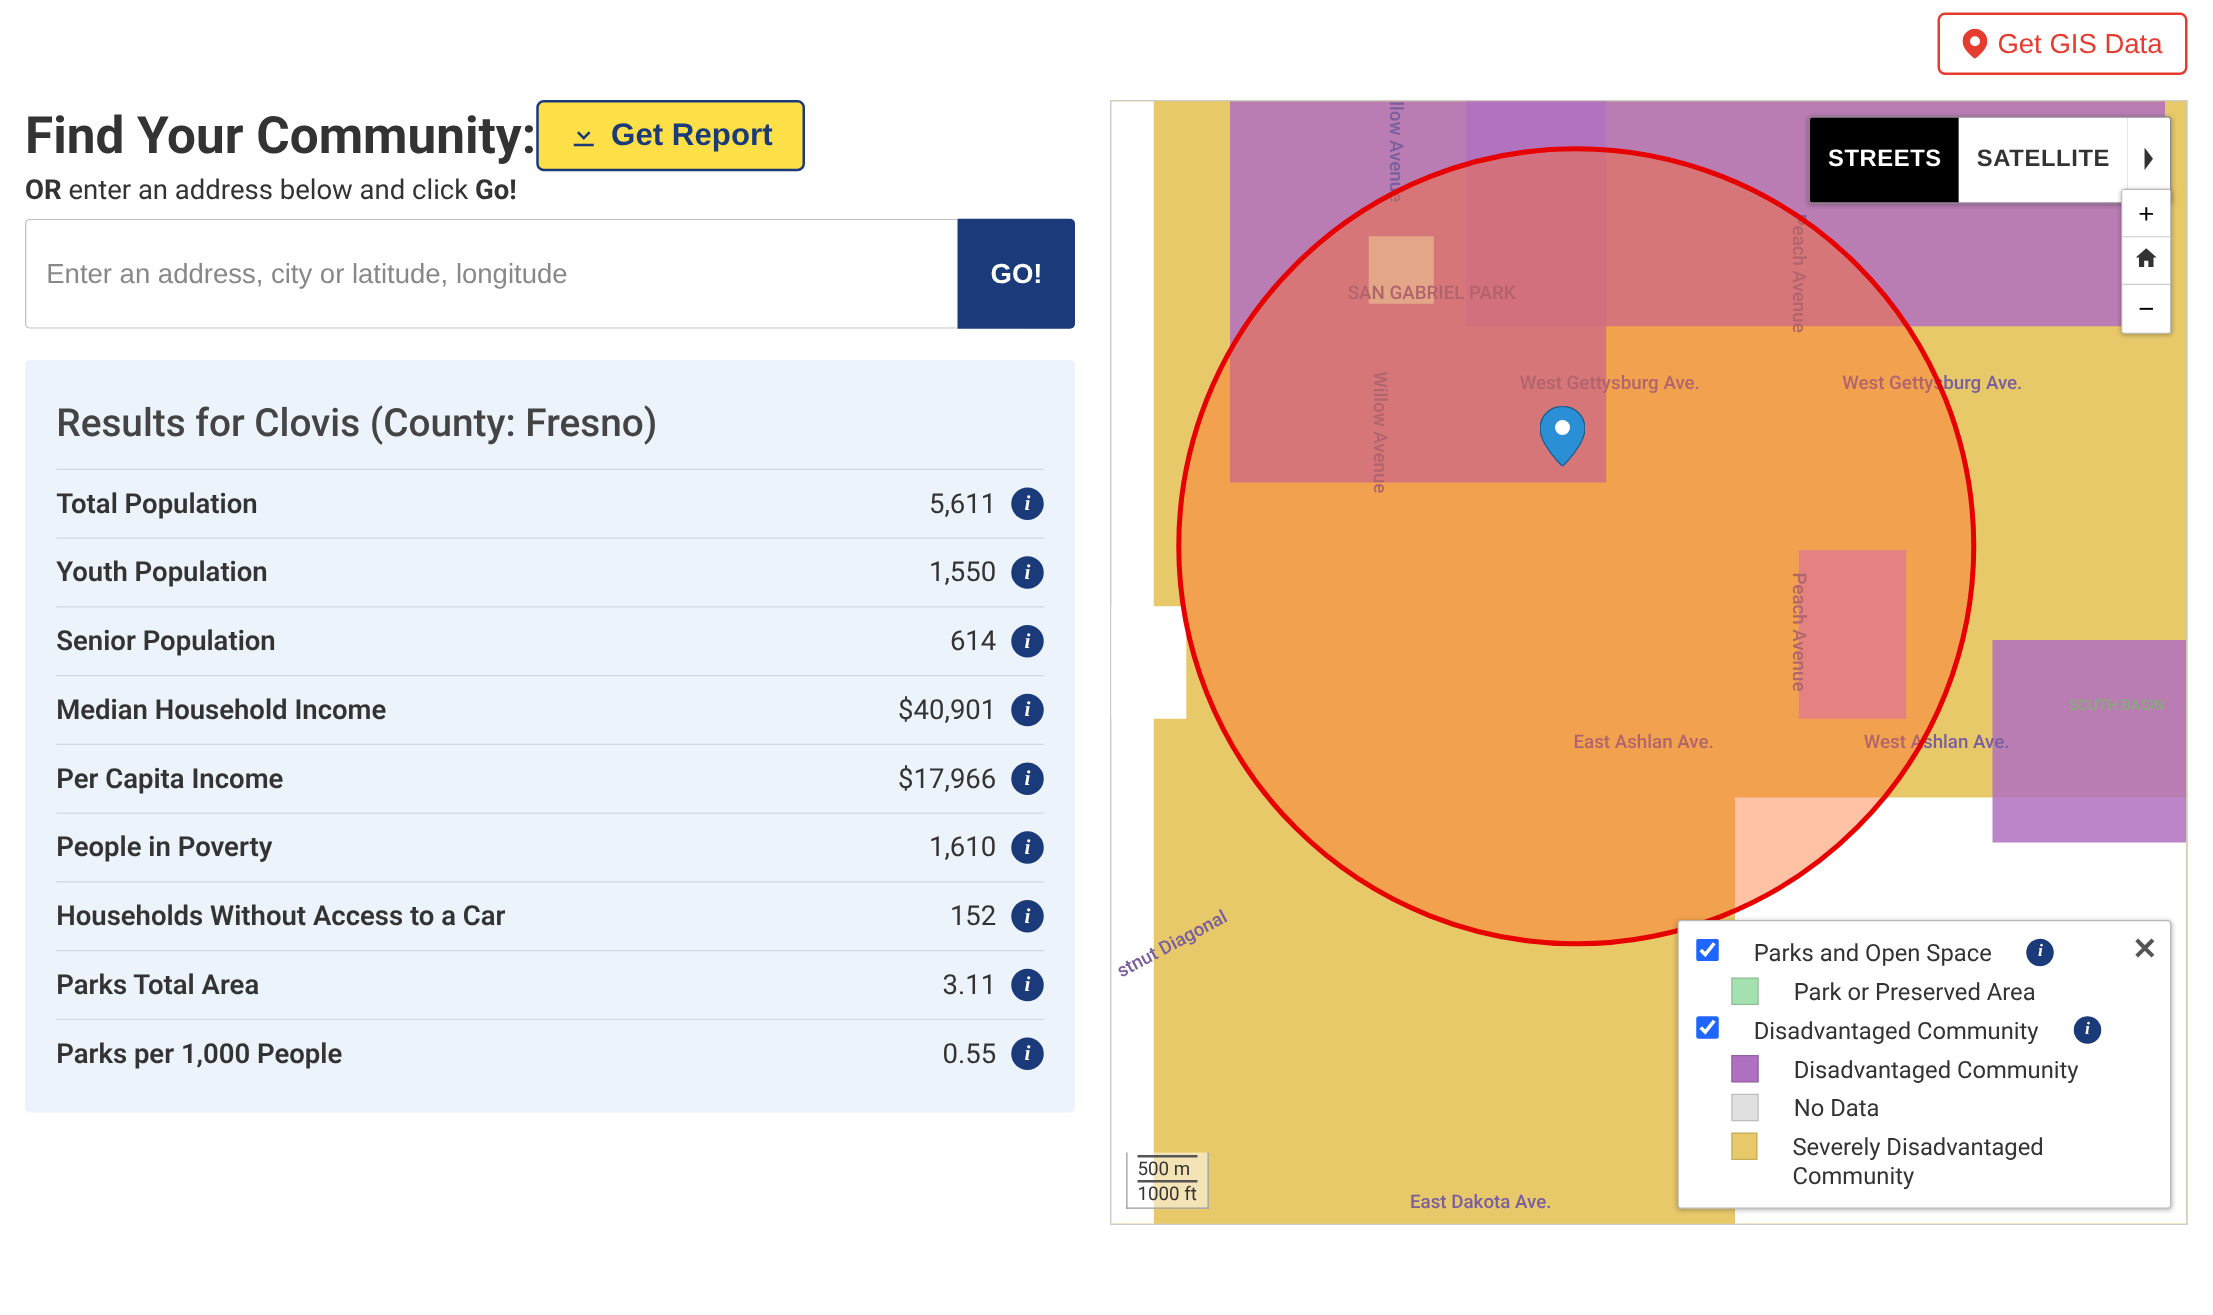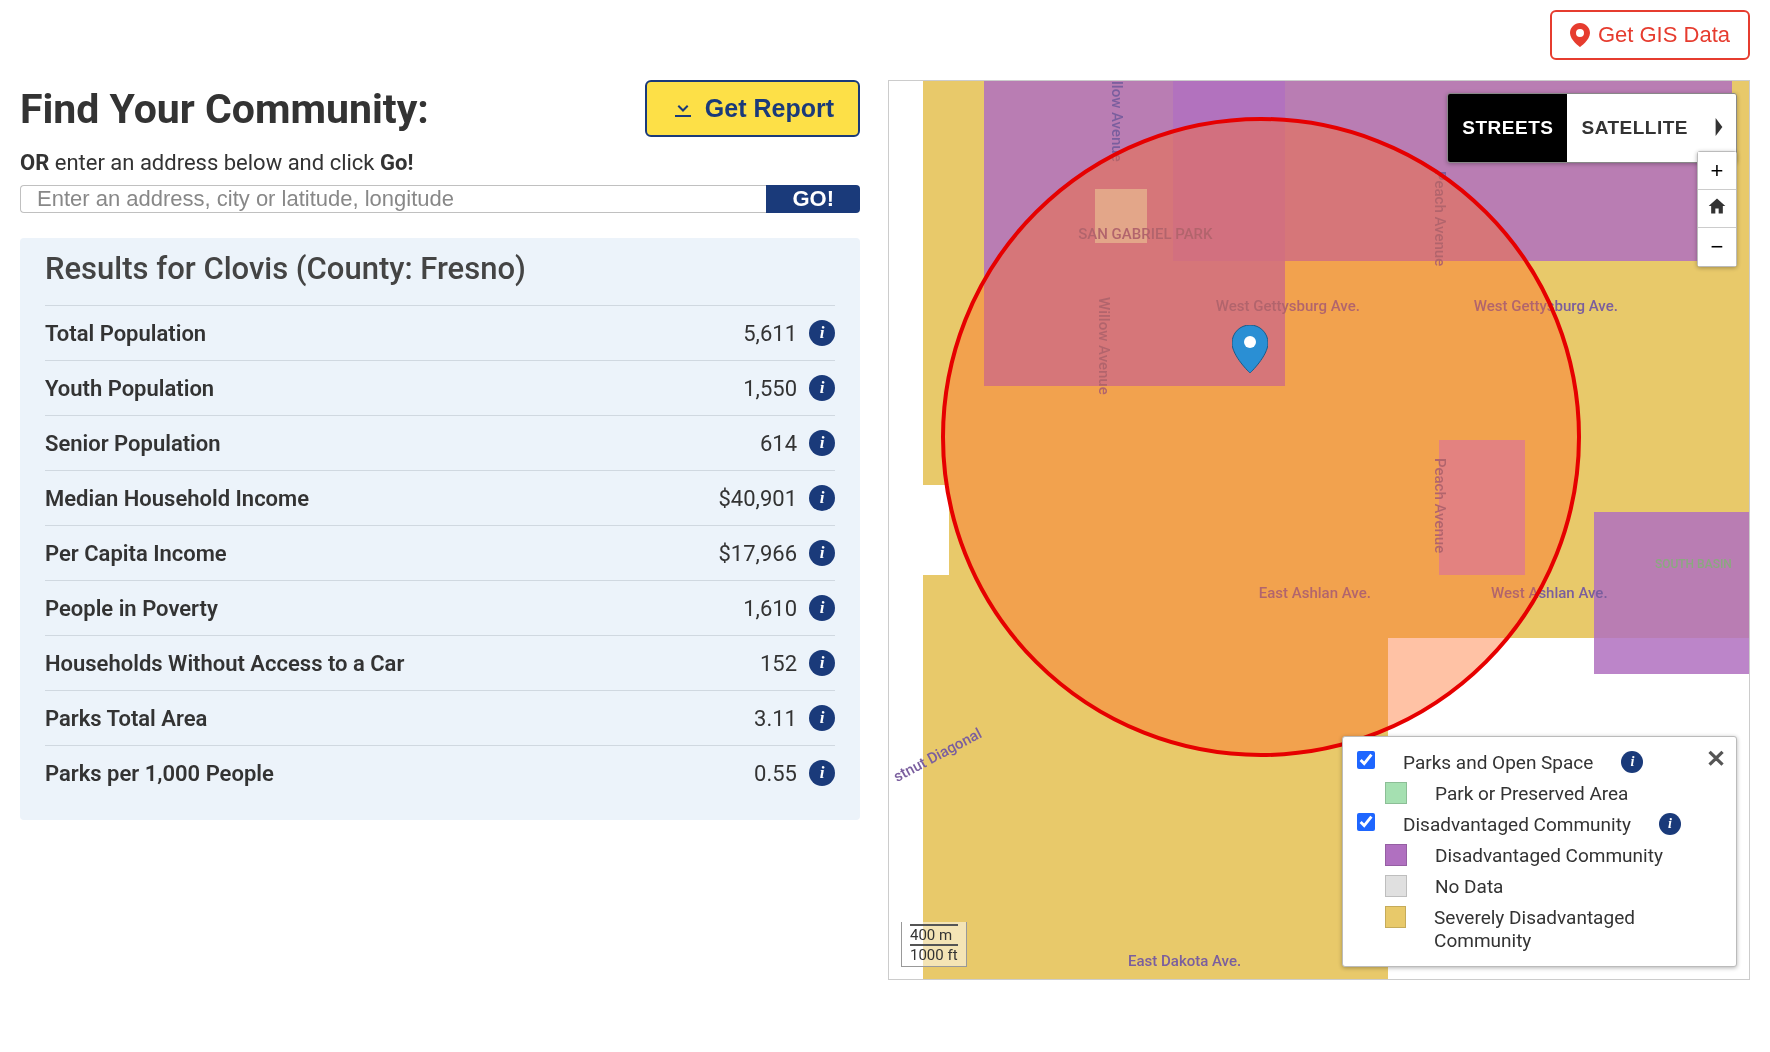--- a/index.html
+++ b/index.html
@@ -10,46 +10,46 @@
   width: 1770px;
 }
 .top-bar { display: flex; justify-content: flex-end; margin-bottom: 20px; }
 .gis-btn {
   border: 2px solid #e63c2f; color: #e63c2f; background: #fff;
   padding: 10px 18px; border-radius: 6px; font-size: 22px; font-weight: 500;
   display: inline-flex; align-items: center; gap: 8px; cursor: pointer;
 }
 .main-area { display: flex; gap: 28px; align-items: flex-start; }
 .left-col { width: 840px; flex-shrink: 0; }
-.heading-row { display: flex; justify-content: space-between; align-items: center; margin-bottom: 13px; }
+.heading-row { display: flex; align-items: center; margin-bottom: 3px; }
 .title { font-weight: 700; font-size: 41px; color: #333; }
 .report-btn {
   border: 2px solid #1a3a7a; color: #1a3a7a; background: #fde047;
   padding: 12px 24px; border-radius: 6px; font-size: 25px; font-weight: 600;
   display: inline-flex; align-items: center; gap: 10px; cursor: pointer;
 }
 .pin-row { display: flex; gap: 18px; align-items: flex-start; margin-bottom: 22px; }
 .pin-btn {
   width: 68px; height: 68px; background: #ff4b1f; border: none; border-radius: 6px;
   display: flex; align-items: center; justify-content: center; cursor: pointer; flex-shrink: 0;
 }
 .pin-text1 { font-size: 23px; color: #333; margin-bottom: 2px; }
 .pin-text2 { font-size: 19px; color: #555; }
 .or-label { font-size: 22px; color: #333; margin-bottom: 10px; }
 .search-row { display: flex; margin-bottom: 25px; }
 .search-input {
   flex: 1; border: 1px solid #c0c0c0; border-right: none; border-radius: 4px 0 0 4px;
-  padding: 0 16px; font-size: 22px; color: #333;
+  padding: 30px 16px; font-size: 22px; color: #333;
 }
 .search-input::placeholder { color: #888; }
 .go-btn {
   background: #1a3a7a; color: #fff; border: none; padding: 0 26px;
   font-size: 22px; font-weight: 600; border-radius: 0 4px 4px 0; cursor: pointer;
 }
-.results-box { background: #ecf3fa; border-radius: 4px; padding: 12px 25px 20px; }
+.results-box { background: #ecf3fa; border-radius: 4px; padding: 32px 25px 20px; }
 .results-title { font-size: 31px; font-weight: 500; color: #444; margin-bottom: 18px; }
 .result-row {
   display: flex; justify-content: space-between; align-items: center;
   padding: 14px 0; border-top: 1px solid #d0d8e0; font-size: 22px; color: #333;
 }
 .result-label { font-weight: 600; }
 .result-val-wrap { display: flex; align-items: center; gap: 12px; }
 .info-circle {
   width: 26px; height: 26px; border-radius: 50%; background: #1a3a7a; color: #fff;
   display: inline-flex; align-items: center; justify-content: center; font-size: 17px; font-weight: 700;
@@ -254,21 +254,21 @@
       <button><span>+</span></button>
       <button>
         <svg width="20" height="20" viewBox="0 0 24 24">
             <path fill="#333" d="M12 3l10 9h-3v9h-5v-6h-4v6H5v-9H2z"></path>
           </svg>
       </button>
       <button><span>−</span></button>
     </div>
 
     <div class="scale-bar">
-      <div>400 m</div>
+      <div>500 m</div>
       <div>1000 ft</div>
     </div>
 
     <div class="legend">
       <span class="legend-close">✕</span>
       <div class="legend-row">
         <input type="checkbox" checked="" style="">
         <span>Parks and Open Space</span>
         <span class="info-circle" style="width:22px;height:22px;font-size:14px;">i</span>
       </div>

